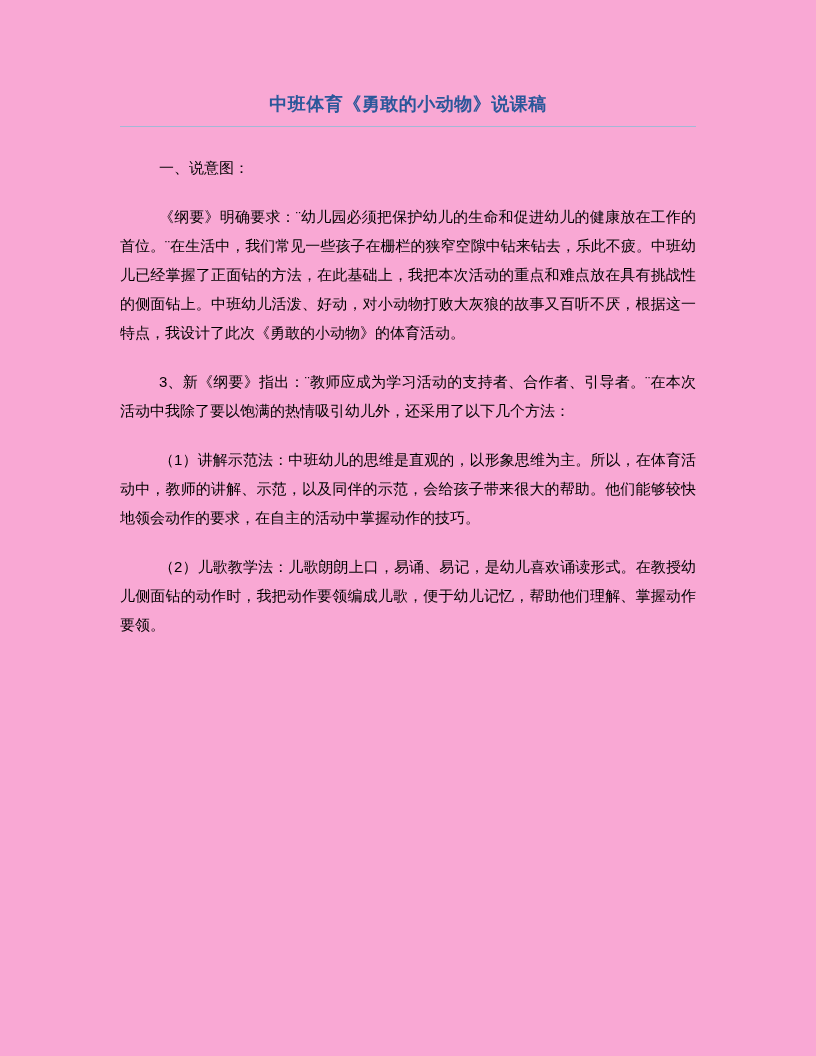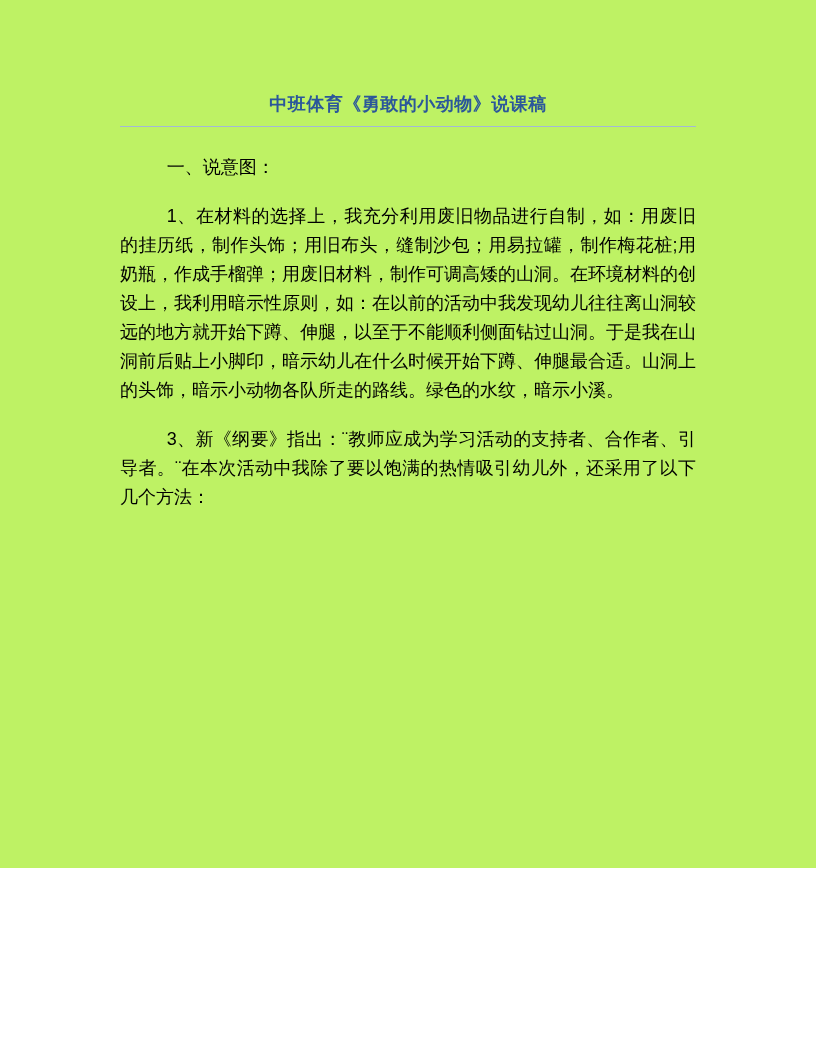--- a/index.html
+++ b/index.html
@@ -3,54 +3,56 @@
 <meta charset="utf-8">
 <style>
   html, body {
     margin: 0;
     padding: 0;
     background: #ffffff;
   }
   .page {
     position: relative;
     width: 816px;
-    height: 868px;
+    height: 1056px;
     margin: 0 auto;
-    background: #bef264;
+    background: #f9a8d4;
     box-sizing: border-box;
     padding: 92px 120px 0 120px;
     font-family: "Liberation Sans", "DejaVu Sans", sans-serif;
     color: #000000;
     overflow: hidden;
   }
   .title {
     margin: 0 0 10px 0;
     font-size: 18px;
     font-weight: bold;
     text-align: center;
     letter-spacing: 0.5px;
   }
   .divider {
     border: none;
     border-top: 1px solid #a3b8d6;
     margin: 0 0 26px 0;
   }
   .content p.para {
     margin: 0 0 20px 0;
-    font-size: 18px;
+    font-size: 15px;
     line-height: 29px;
     text-indent: 2.6em;
     text-align: justify;
     color: #000000;
   }
 </style>
 </head>
 <body>
 
 <div class="page">
   <h1 class="title" style="color: rgb(43, 87, 154);">中班体育《勇敢的小动物》说课稿</h1>
   <hr class="divider" style="border-top-color: rgb(163, 184, 214);">
   <div class="content">
       <p class="para">一、说意图：</p>
-      <p class="para">1、在材料的选择上，我充分利用废旧物品进行自制，如：用废旧的挂历纸，制作头饰；用旧布头，缝制沙包；用易拉罐，制作梅花桩;用奶瓶，作成手榴弹；用废旧材料，制作可调高矮的山洞。在环境材料的创设上，我利用暗示性原则，如：在以前的活动中我发现幼儿往往离山洞较远的地方就开始下蹲、伸腿，以至于不能顺利侧面钻过山洞。于是我在山洞前后贴上小脚印，暗示幼儿在什么时候开始下蹲、伸腿最合适。山洞上的头饰，暗示小动物各队所走的路线。绿色的水纹，暗示小溪。</p>
+      <p class="para">《纲要》明确要求：¨幼儿园必须把保护幼儿的生命和促进幼儿的健康放在工作的首位。¨在生活中，我们常见一些孩子在栅栏的狭窄空隙中钻来钻去，乐此不疲。中班幼儿已经掌握了正面钻的方法，在此基础上，我把本次活动的重点和难点放在具有挑战性的侧面钻上。中班幼儿活泼、好动，对小动物打败大灰狼的故事又百听不厌，根据这一特点，我设计了此次《勇敢的小动物》的体育活动。</p>
       <p class="para">3、新《纲要》指出：¨教师应成为学习活动的支持者、合作者、引导者。¨在本次活动中我除了要以饱满的热情吸引幼儿外，还采用了以下几个方法：</p>
+      <p class="para">（1）讲解示范法：中班幼儿的思维是直观的，以形象思维为主。所以，在体育活动中，教师的讲解、示范，以及同伴的示范，会给孩子带来很大的帮助。他们能够较快地领会动作的要求，在自主的活动中掌握动作的技巧。</p>
+      <p class="para">（2）儿歌教学法：儿歌朗朗上口，易诵、易记，是幼儿喜欢诵读形式。在教授幼儿侧面钻的动作时，我把动作要领编成儿歌，便于幼儿记忆，帮助他们理解、掌握动作要领。</p>
     </div>
 </div>
 
 </body></html>

